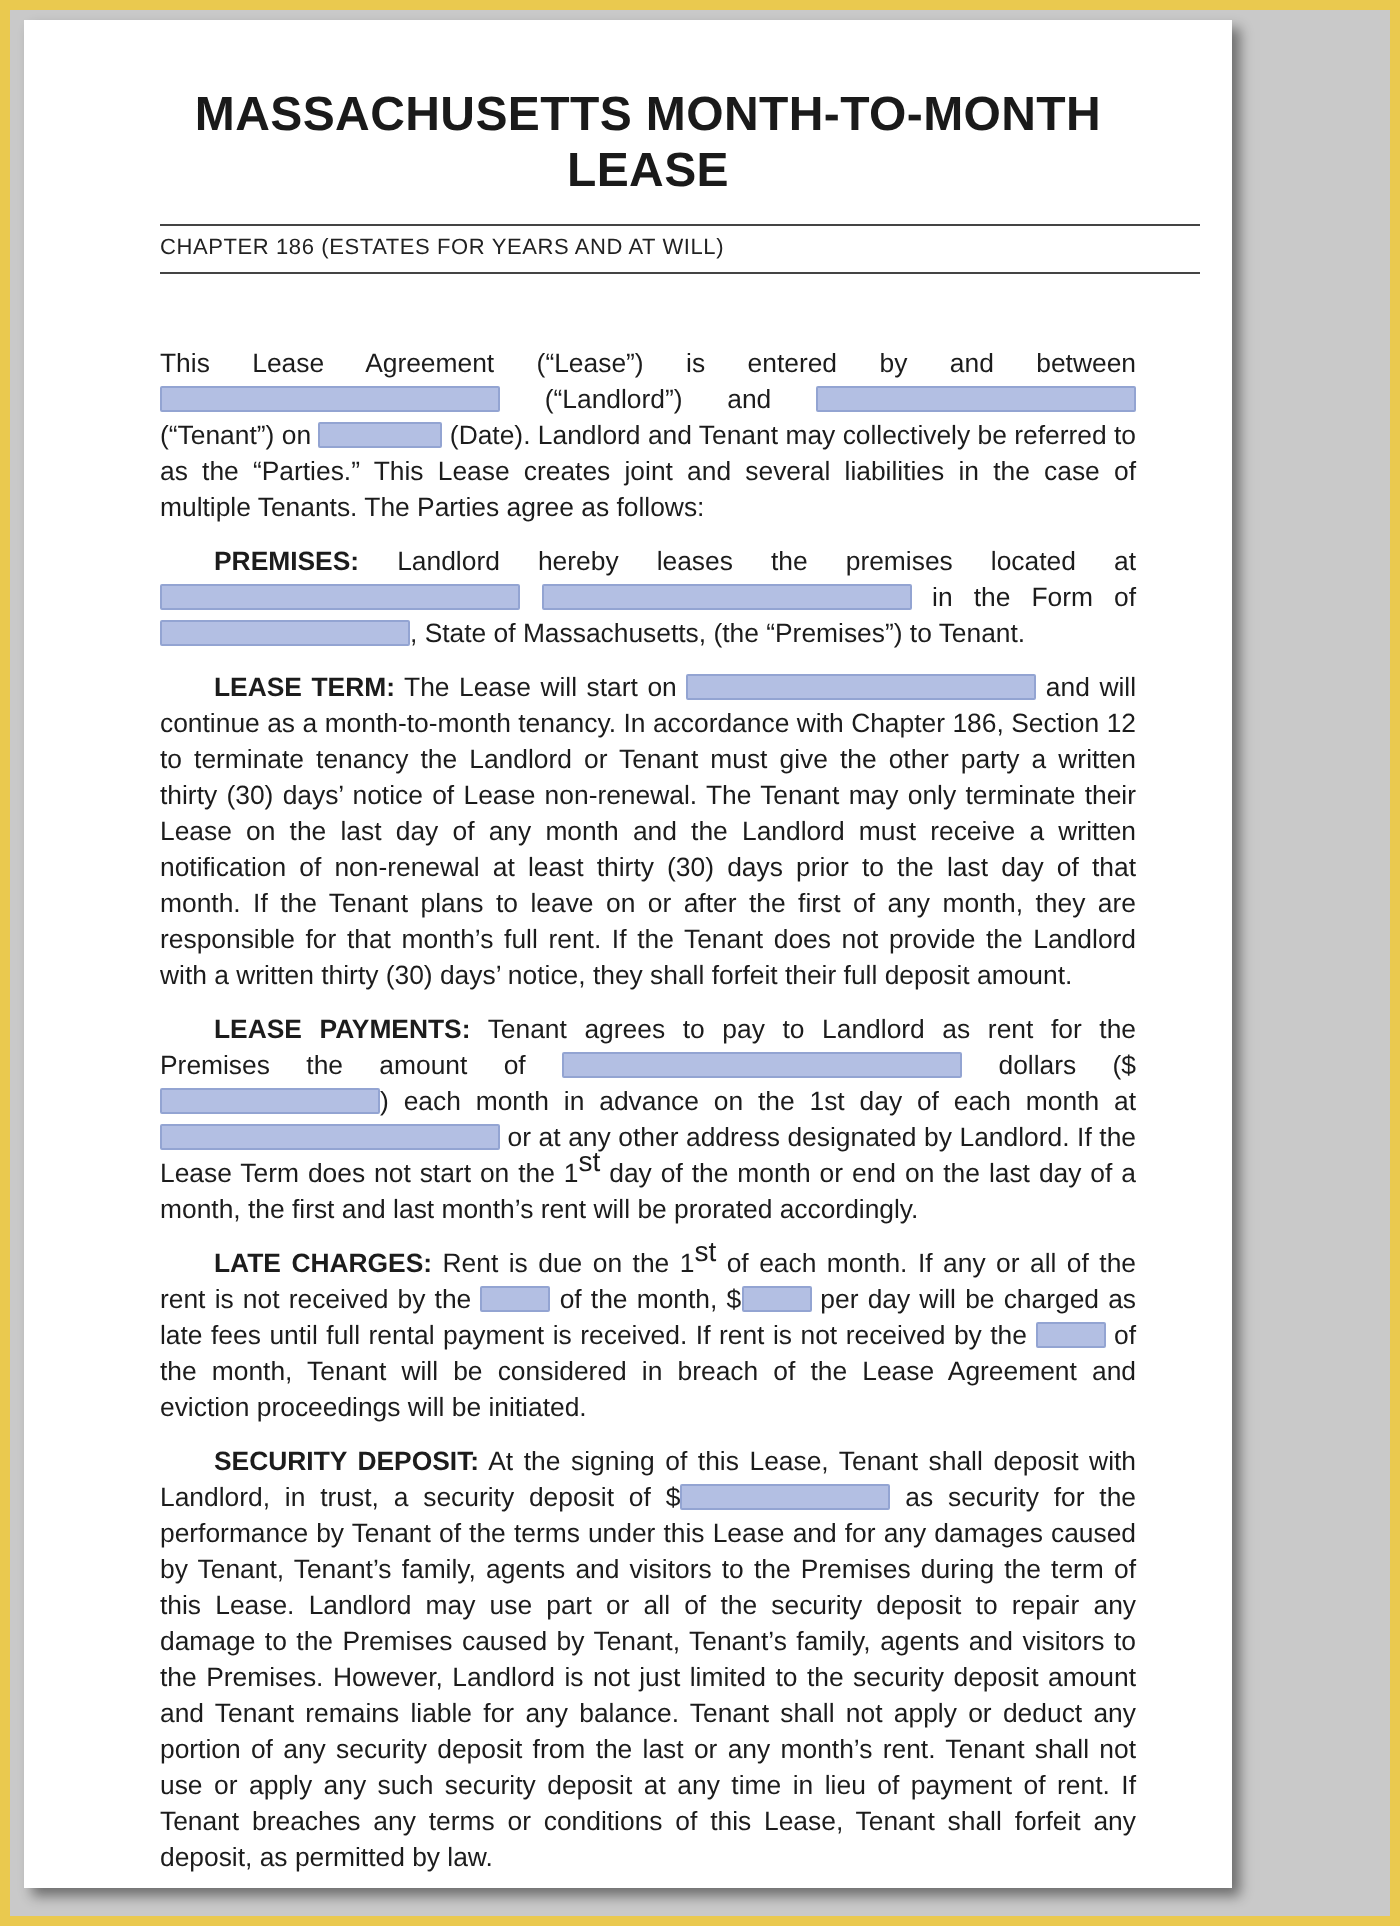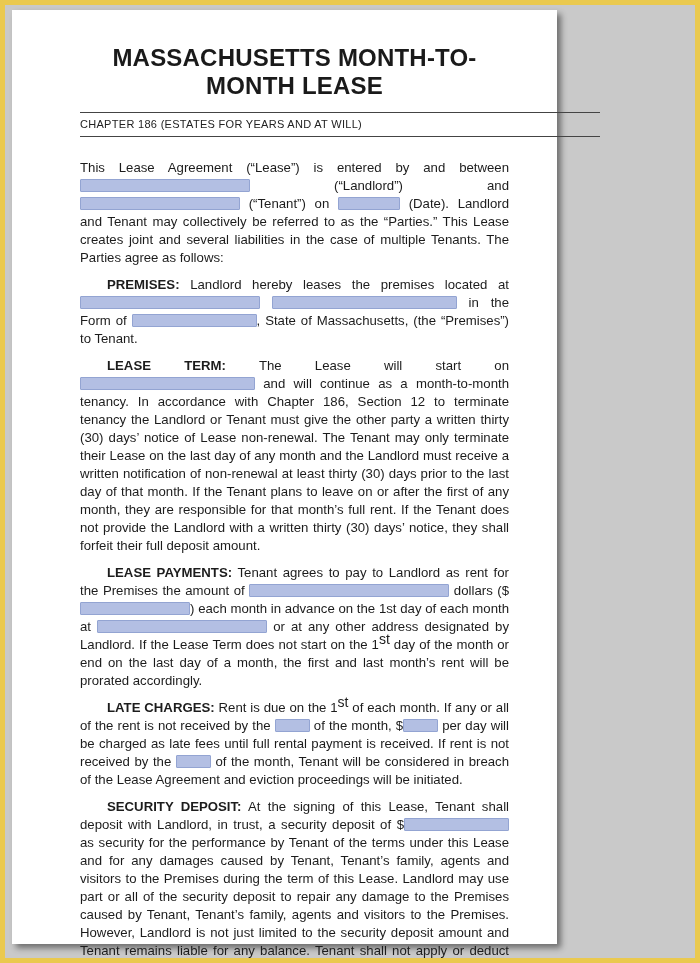--- a/index.html
+++ b/index.html
@@ -14,21 +14,21 @@
     box-sizing: border-box;
     border: 5px solid var(--frame-color, #eac94f);
     background: #c9c9c9;
     position: relative;
     overflow: hidden;
   }
   .page {
     position: absolute;
     top: 5px;
     left: 7px;
-    width: 545px;
+    width: 604px;
     height: 934px;
     background: #ffffff;
     box-shadow: 4px 4px 6px rgba(0,0,0,0.45);
     box-sizing: border-box;
     padding: 28px 48px 0 68px;
   }
   .doc-title {
     margin: 6px 0 12px 0;
     text-align: center;
     font-size: 24px;
@@ -42,21 +42,21 @@
     width: 520px;
     margin: 0 auto;
   }
   .doc-subtitle {
     font-size: 11px;
     color: #222222;
     padding: 5px 0 6px 0;
     letter-spacing: 0.3px;
   }
   .doc-body {
-    margin-top: 22px;
+    margin-top: 36px;
     font-size: 13.2px;
     line-height: 18px;
     color: #1c1c1c;
     text-align: justify;
   }
   .doc-body p {
     margin: 0 0 9px 0;
   }
   .doc-body strong {
     font-weight: bold;

